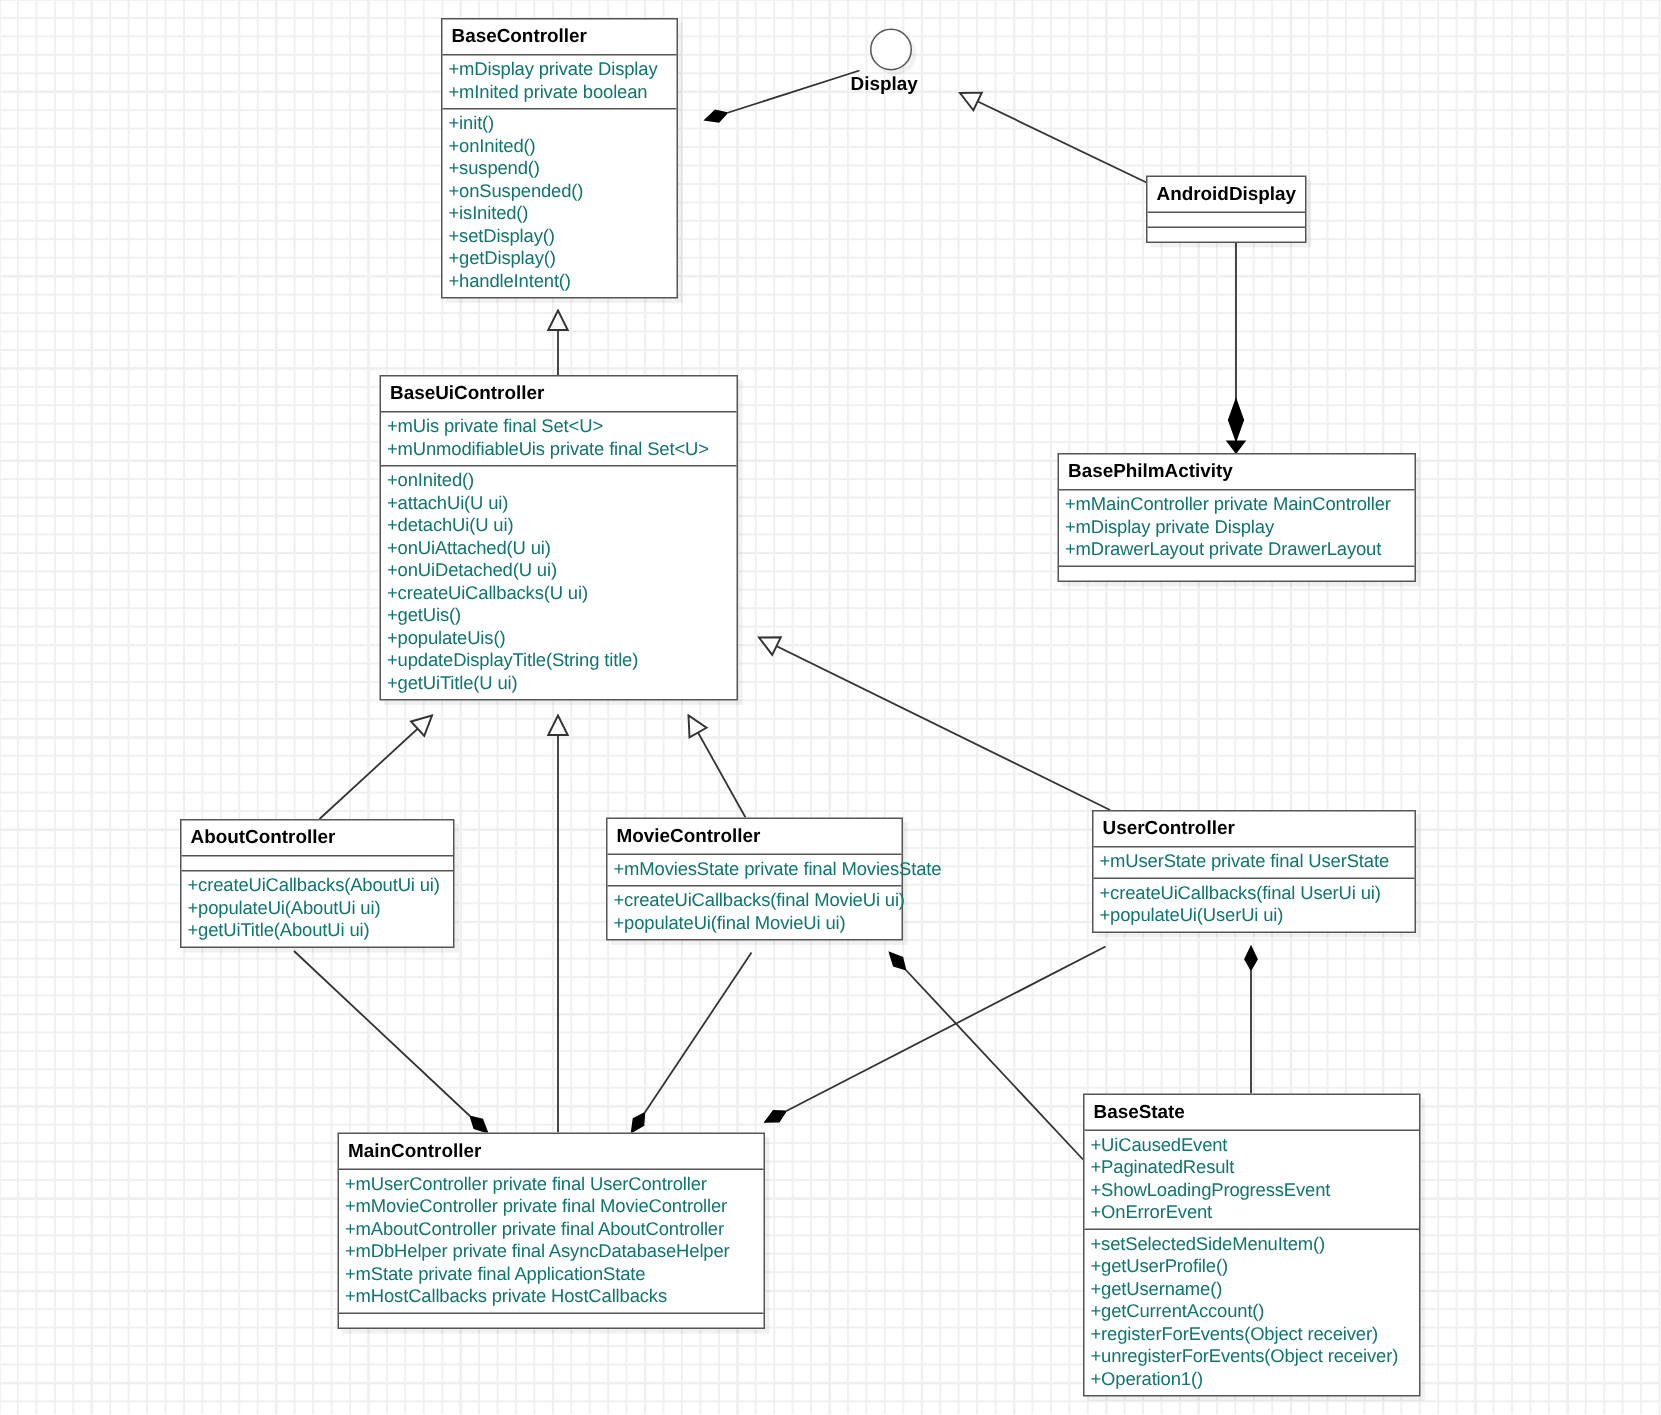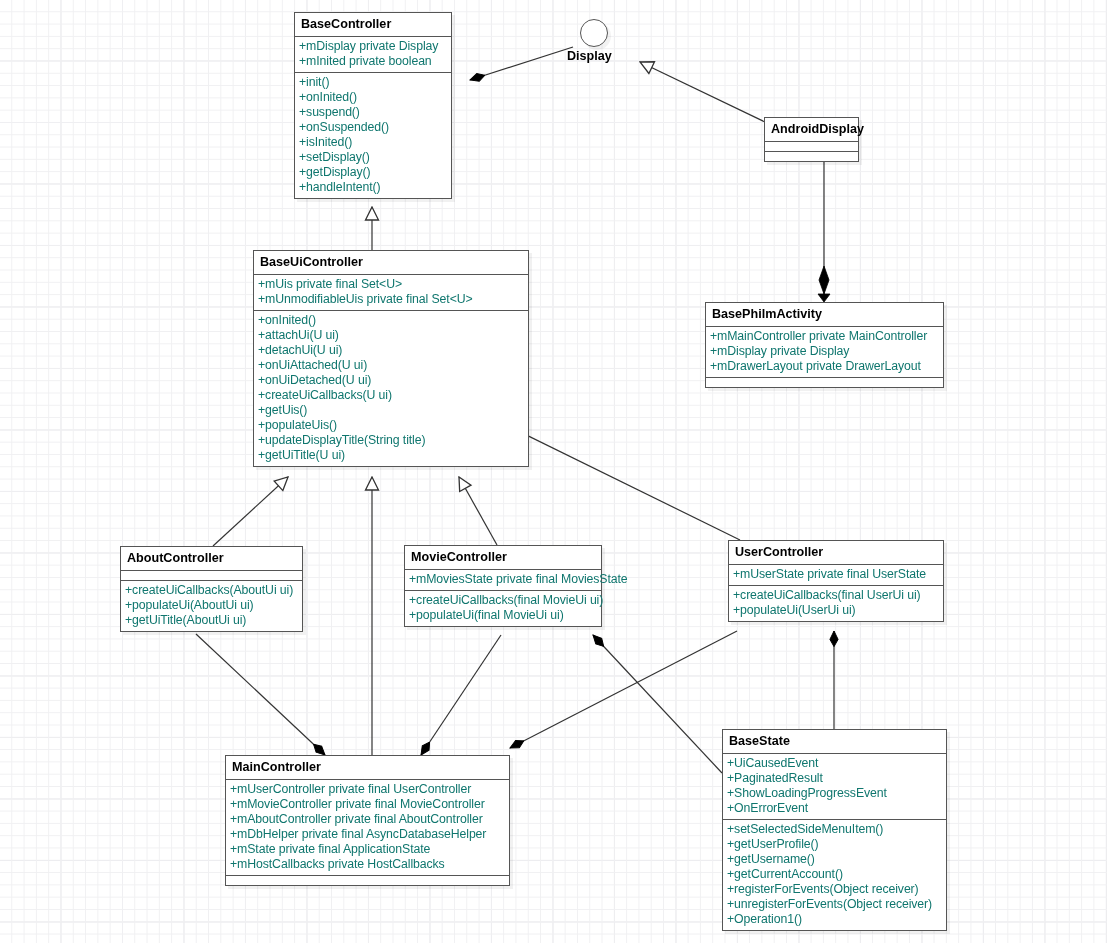--- a/index.html
+++ b/index.html
@@ -165,27 +165,27 @@
       <div class="member">+onInited()</div>
       <div class="member">+suspend()</div>
       <div class="member">+onSuspended()</div>
       <div class="member">+isInited()</div>
       <div class="member">+setDisplay()</div>
       <div class="member">+getDisplay()</div>
       <div class="member">+handleIntent()</div>
     </div>
   </div>
 
-  <div class="umlclass" style="left:764px; top:117px; width:95px;">
+  <div class="umlclass" style="left:764px; top:117px; width:107px;">
     <div class="cls-name">AndroidDisplay</div>
     <div class="compartment empty"></div>
     <div class="compartment empty"></div>
   </div>
 
-  <div class="umlclass" style="left:253px; top:250px; width:276px;">
+  <div class="umlclass" style="left:253px; top:250px; width:239px;">
     <div class="cls-name">BaseUiController</div>
     <div class="compartment">
       <div class="member">+mUis private final Set&lt;U&gt;</div>
       <div class="member">+mUnmodifiableUis private final Set&lt;U&gt;</div>
     </div>
     <div class="compartment">
       <div class="member">+onInited()</div>
       <div class="member">+attachUi(U ui)</div>
       <div class="member">+detachUi(U ui)</div>
       <div class="member">+onUiAttached(U ui)</div>

